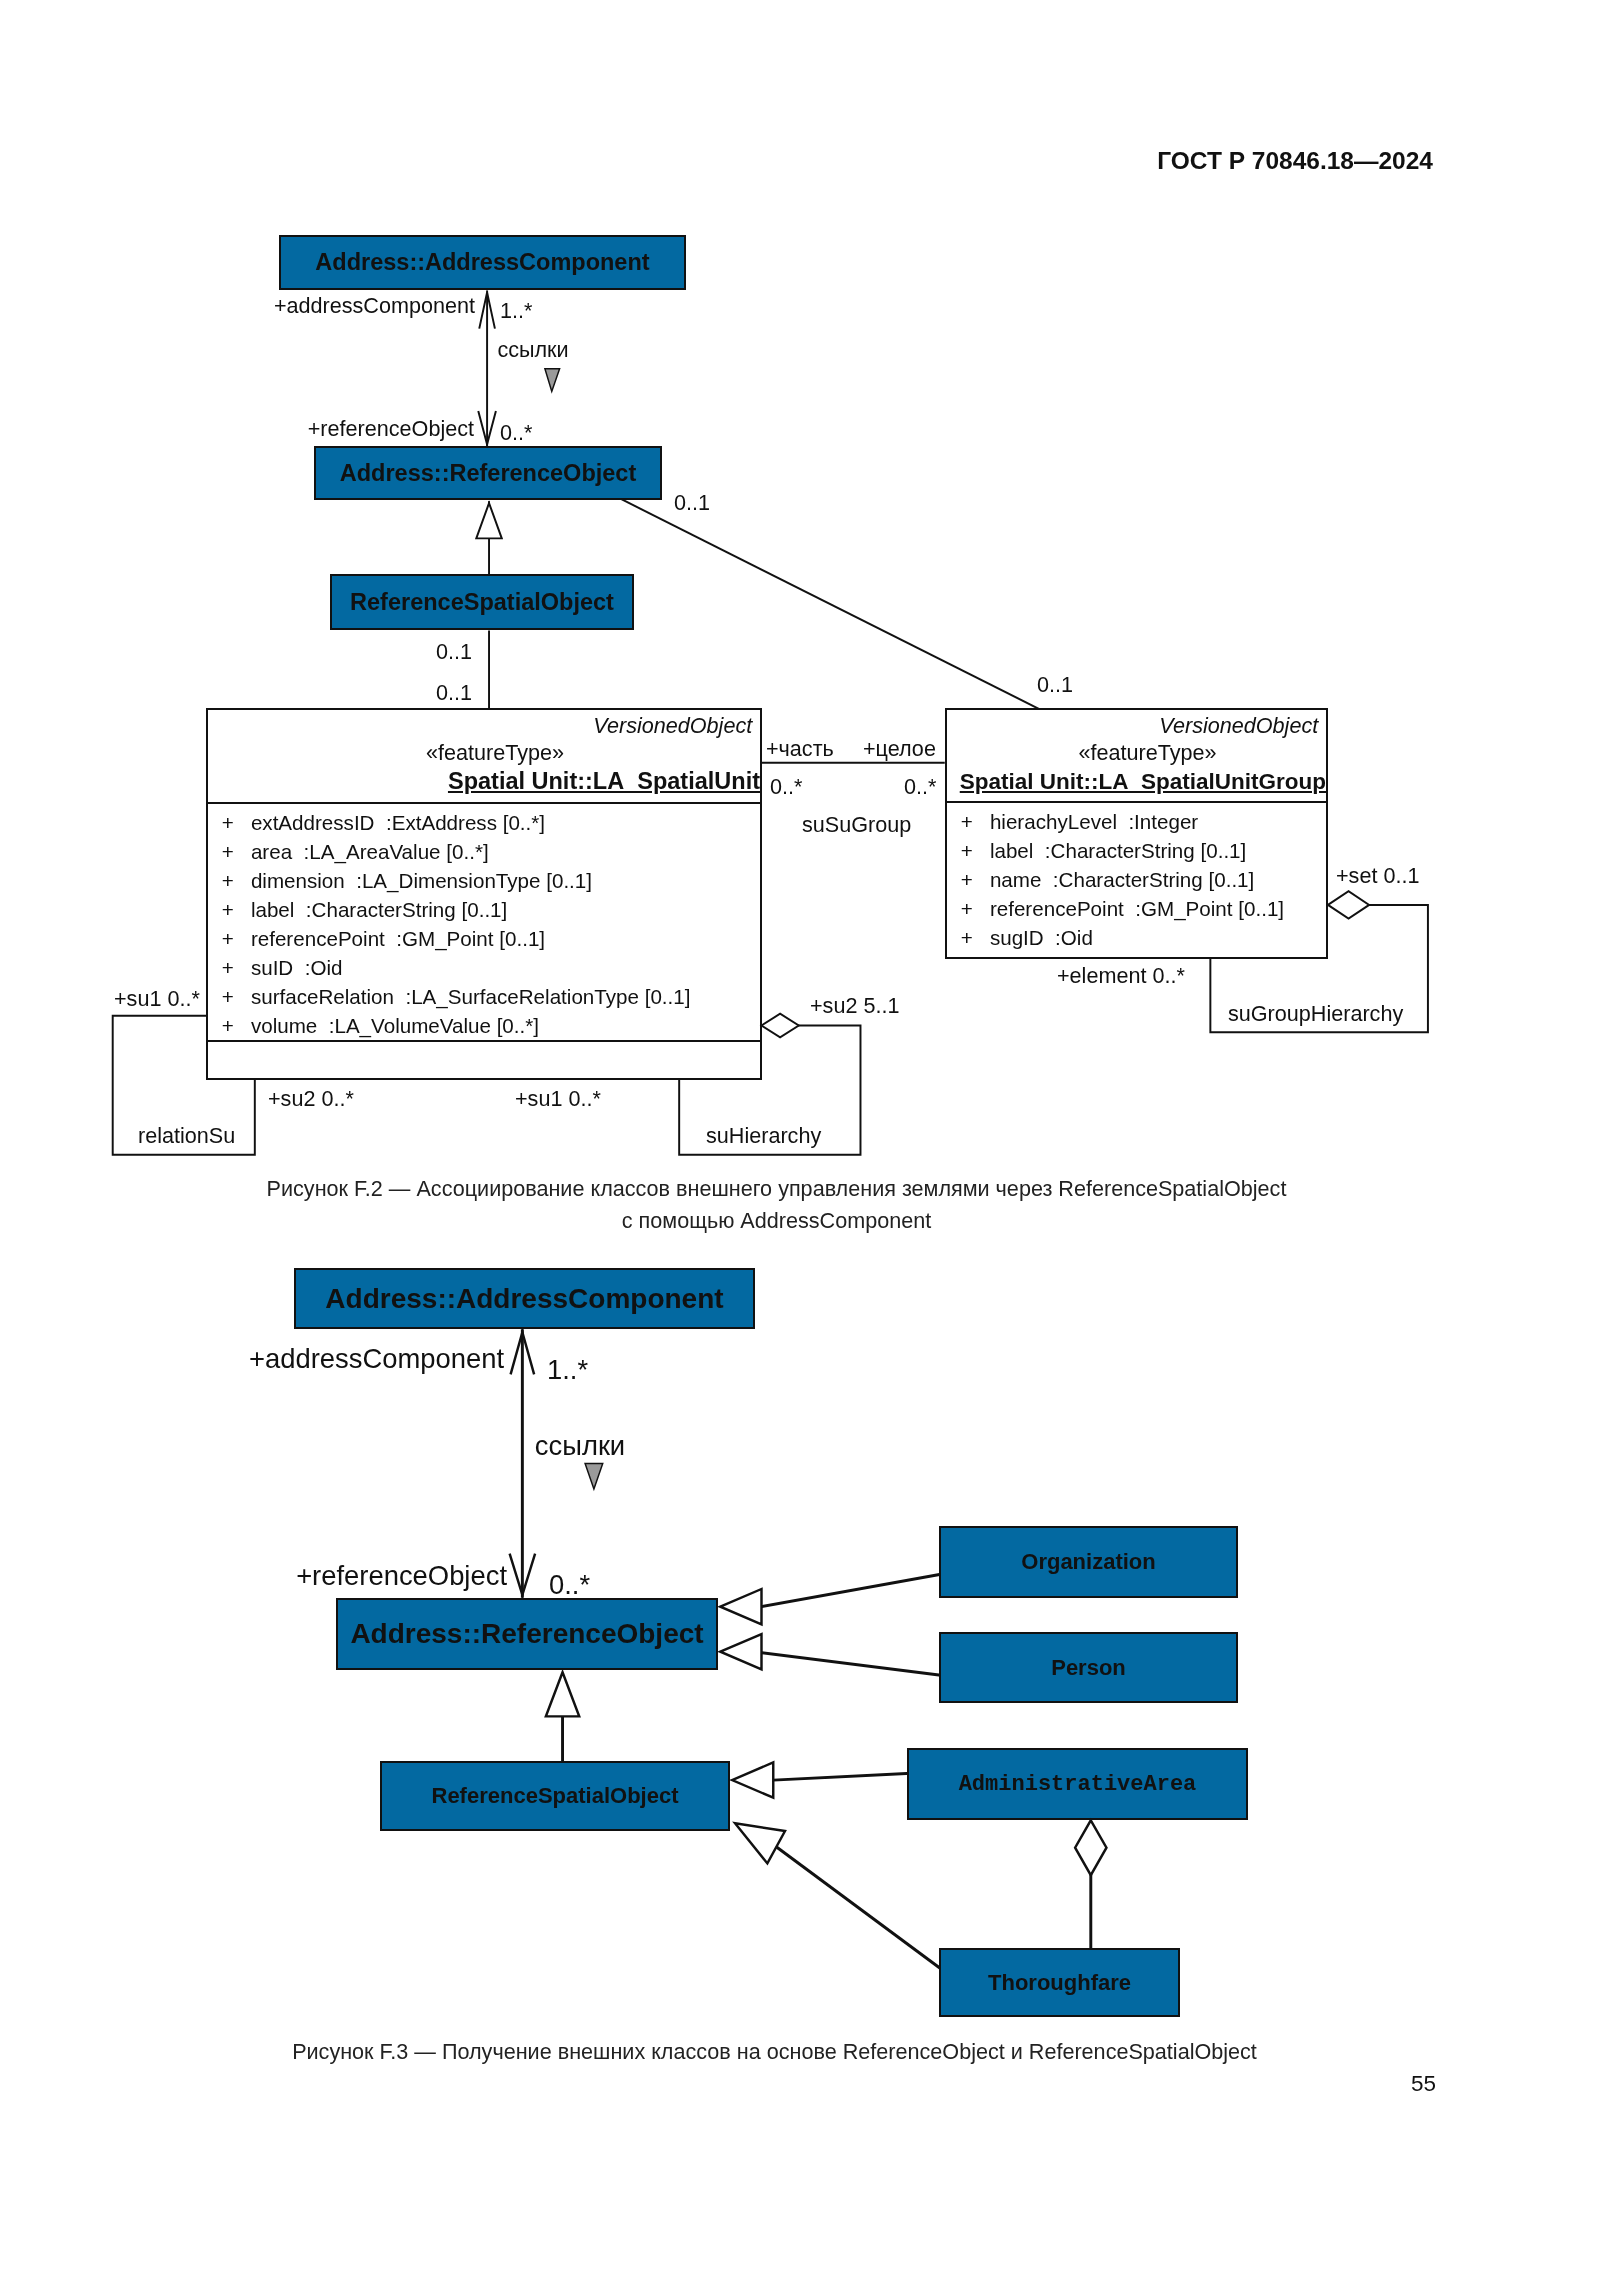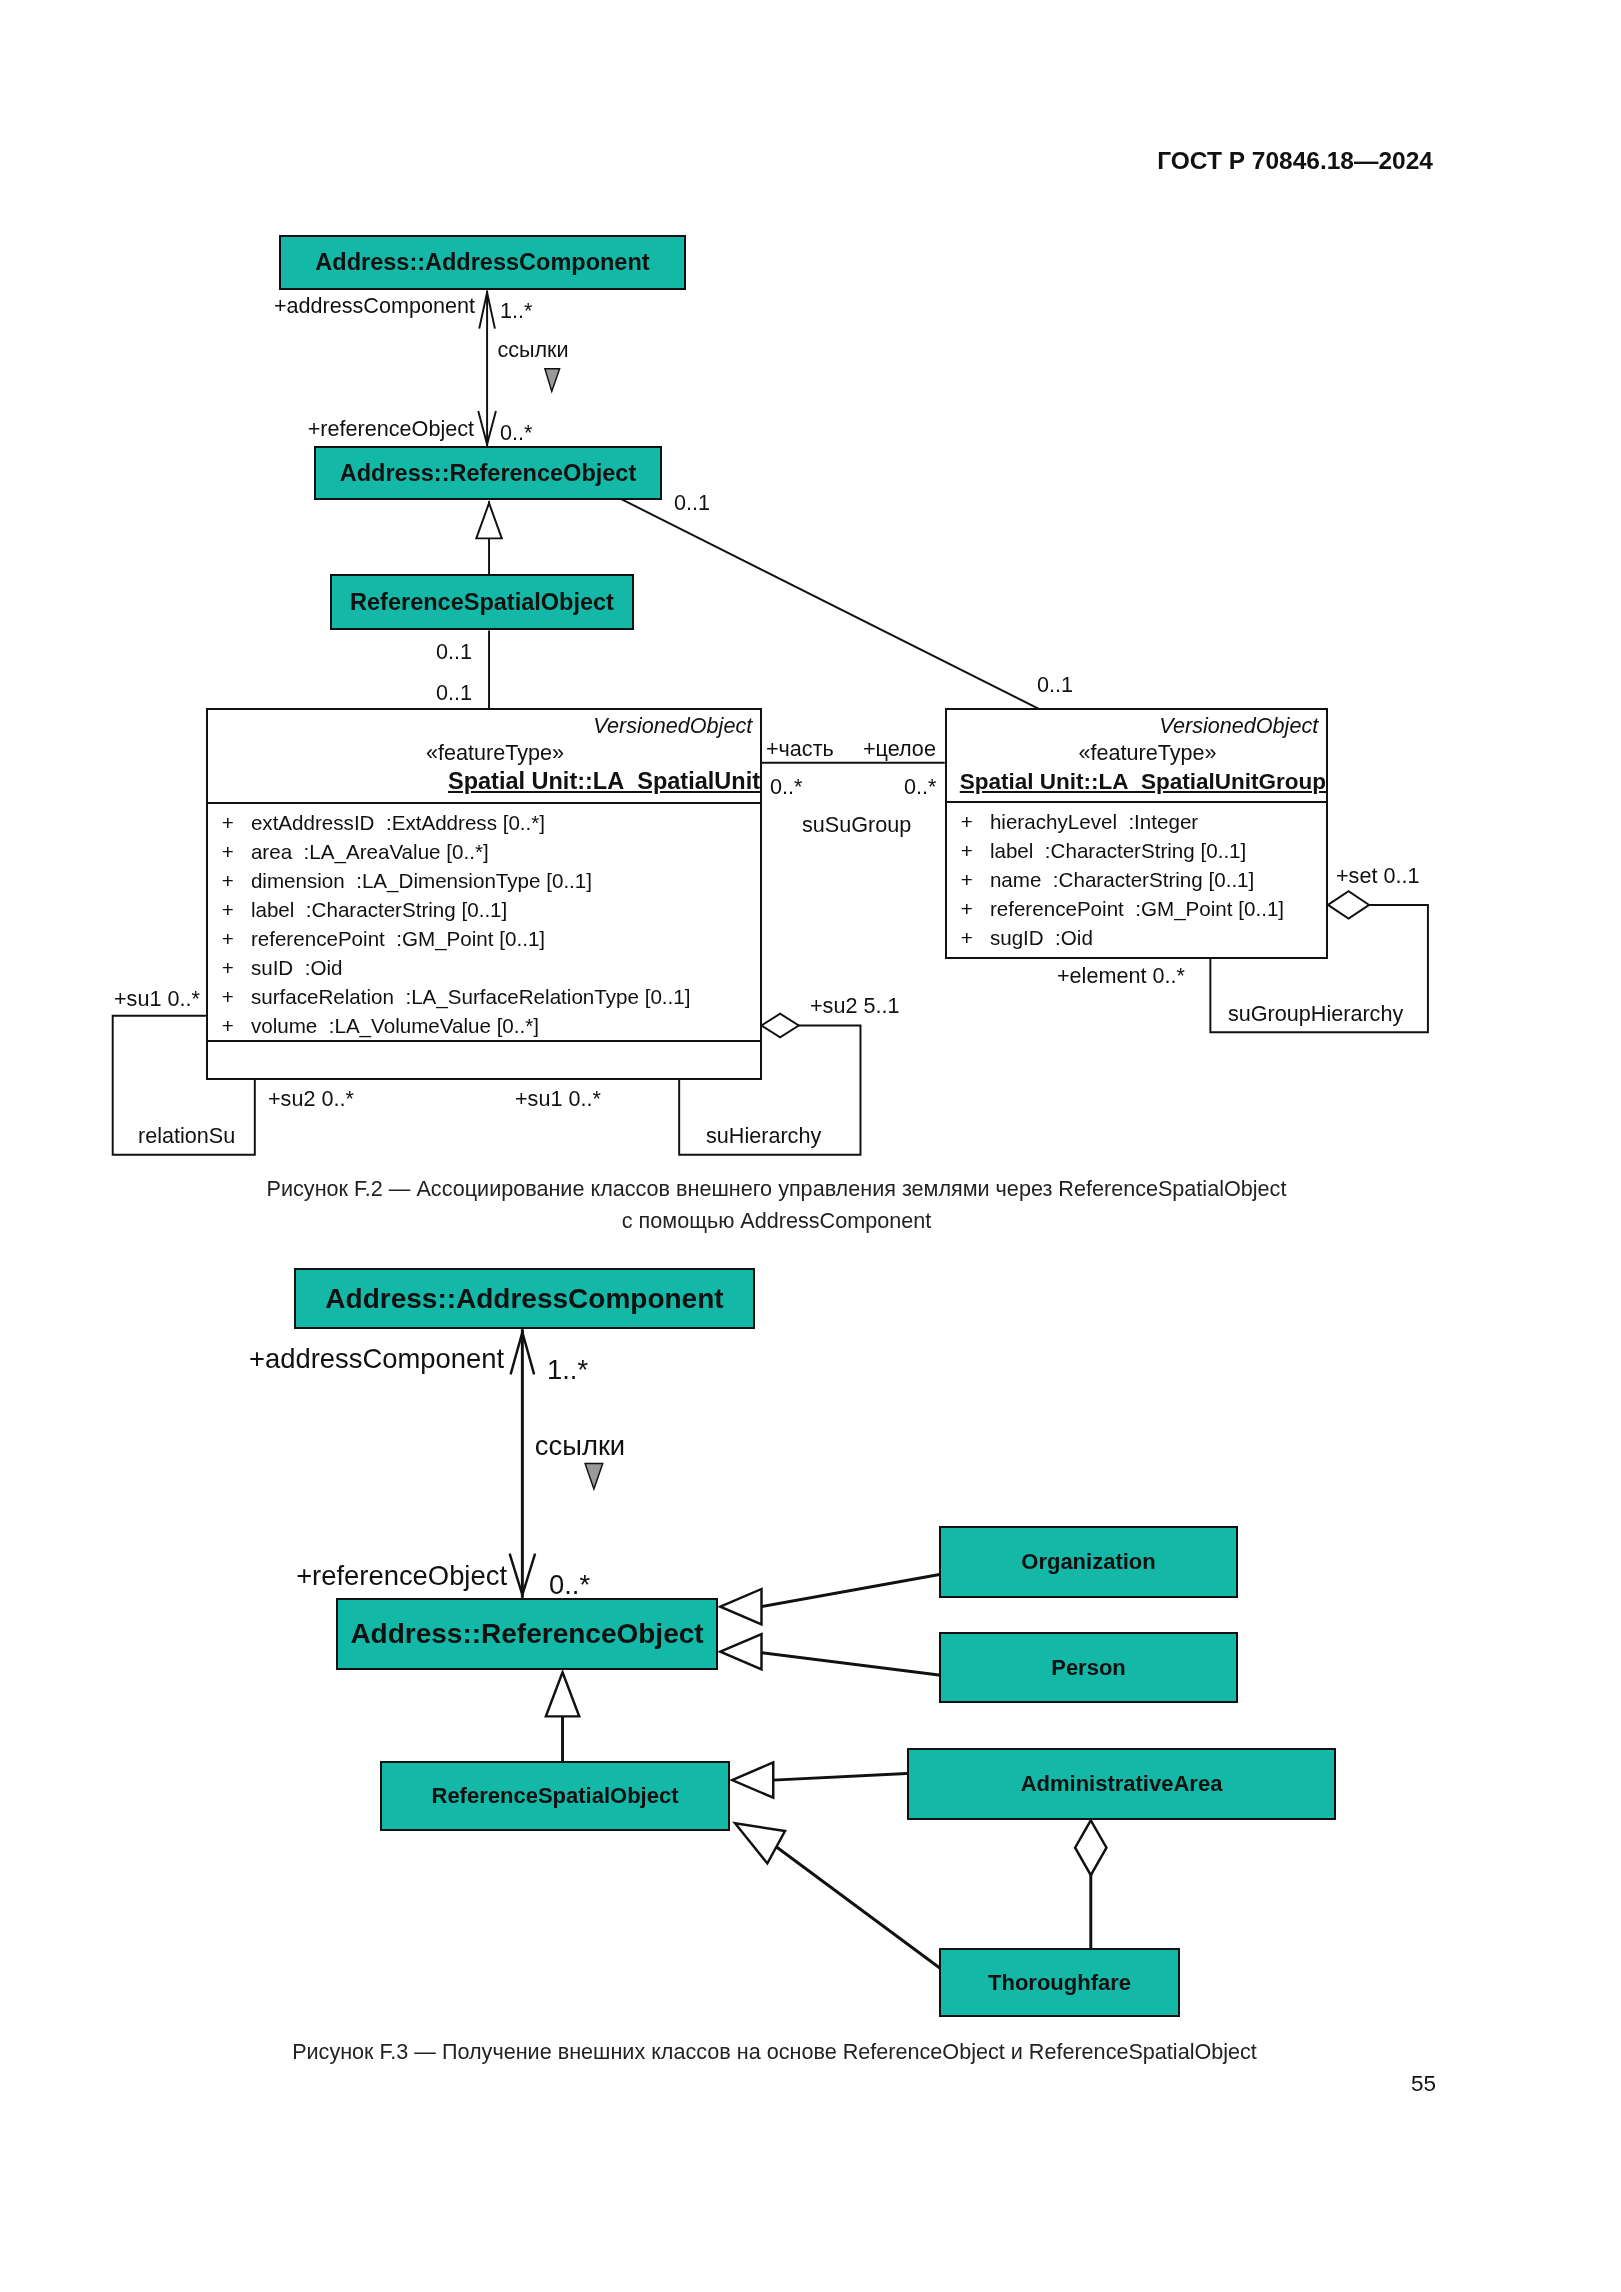--- a/index.html
+++ b/index.html
@@ -7,21 +7,21 @@
     position:relative;width:1621px;height:2293px;background:#ffffff;
     font-family:"Liberation Sans", sans-serif;color:#111;overflow:hidden;
   }
   svg.layer{position:absolute;left:0;top:0;pointer-events:none;}
   .abs{position:absolute;}
   .std-header{font-weight:bold;font-size:24.5px;text-align:right;}
   .pageno{font-size:22.5px;text-align:right;}
 
   
   .cbox{
-    position:absolute;background:#14b8a6;border:2px solid #111;
+    position:absolute;background:#0369a1;border:2px solid #111;
     display:flex;align-items:center;justify-content:center;
     font-weight:bold;box-sizing:border-box;white-space:nowrap;
   }
   .cbox.sm{font-size:23.5px;}
   .cbox.lg{border-width:2.9px;font-size:28px;}
   .cbox.lg2{border-width:2.9px;font-size:22px;}
 
   
   .uml{position:absolute;background:#fff;border:2px solid #111;box-sizing:border-box;}
   .uml-head{box-sizing:border-box;padding-top:2px;}
@@ -161,21 +161,21 @@
   </div>
 
   <div class="cbox lg2" style="left:939px;top:1526px;width:299px;height:72px;">
     <span>Organization</span>
   </div>
 
   <div class="cbox lg2" style="left:939px;top:1632px;width:299px;height:71px;">
     <span>Person</span>
   </div>
 
-  <div class="cbox lg2" style="left:907px;top:1748px;width:429px;height:72px;">
+  <div class="cbox lg2" style="left:907px;top:1748px;width:341px;height:72px;font-family:Liberation Mono, monospace;">
     <span>AdministrativeArea</span>
   </div>
 
   <div class="cbox lg2" style="left:939px;top:1948px;width:241px;height:69px;">
     <span>Thoroughfare</span>
   </div>
 
   <div class="lbl2 rt" style="left:245px;top:1343px;width:259px;">+addressComponent</div>
   <div class="lbl2" style="left:547px;top:1354px;">1..*</div>
   <div class="lbl2 ctr" style="left:529px;top:1430px;width:102px;">ссылки</div>

